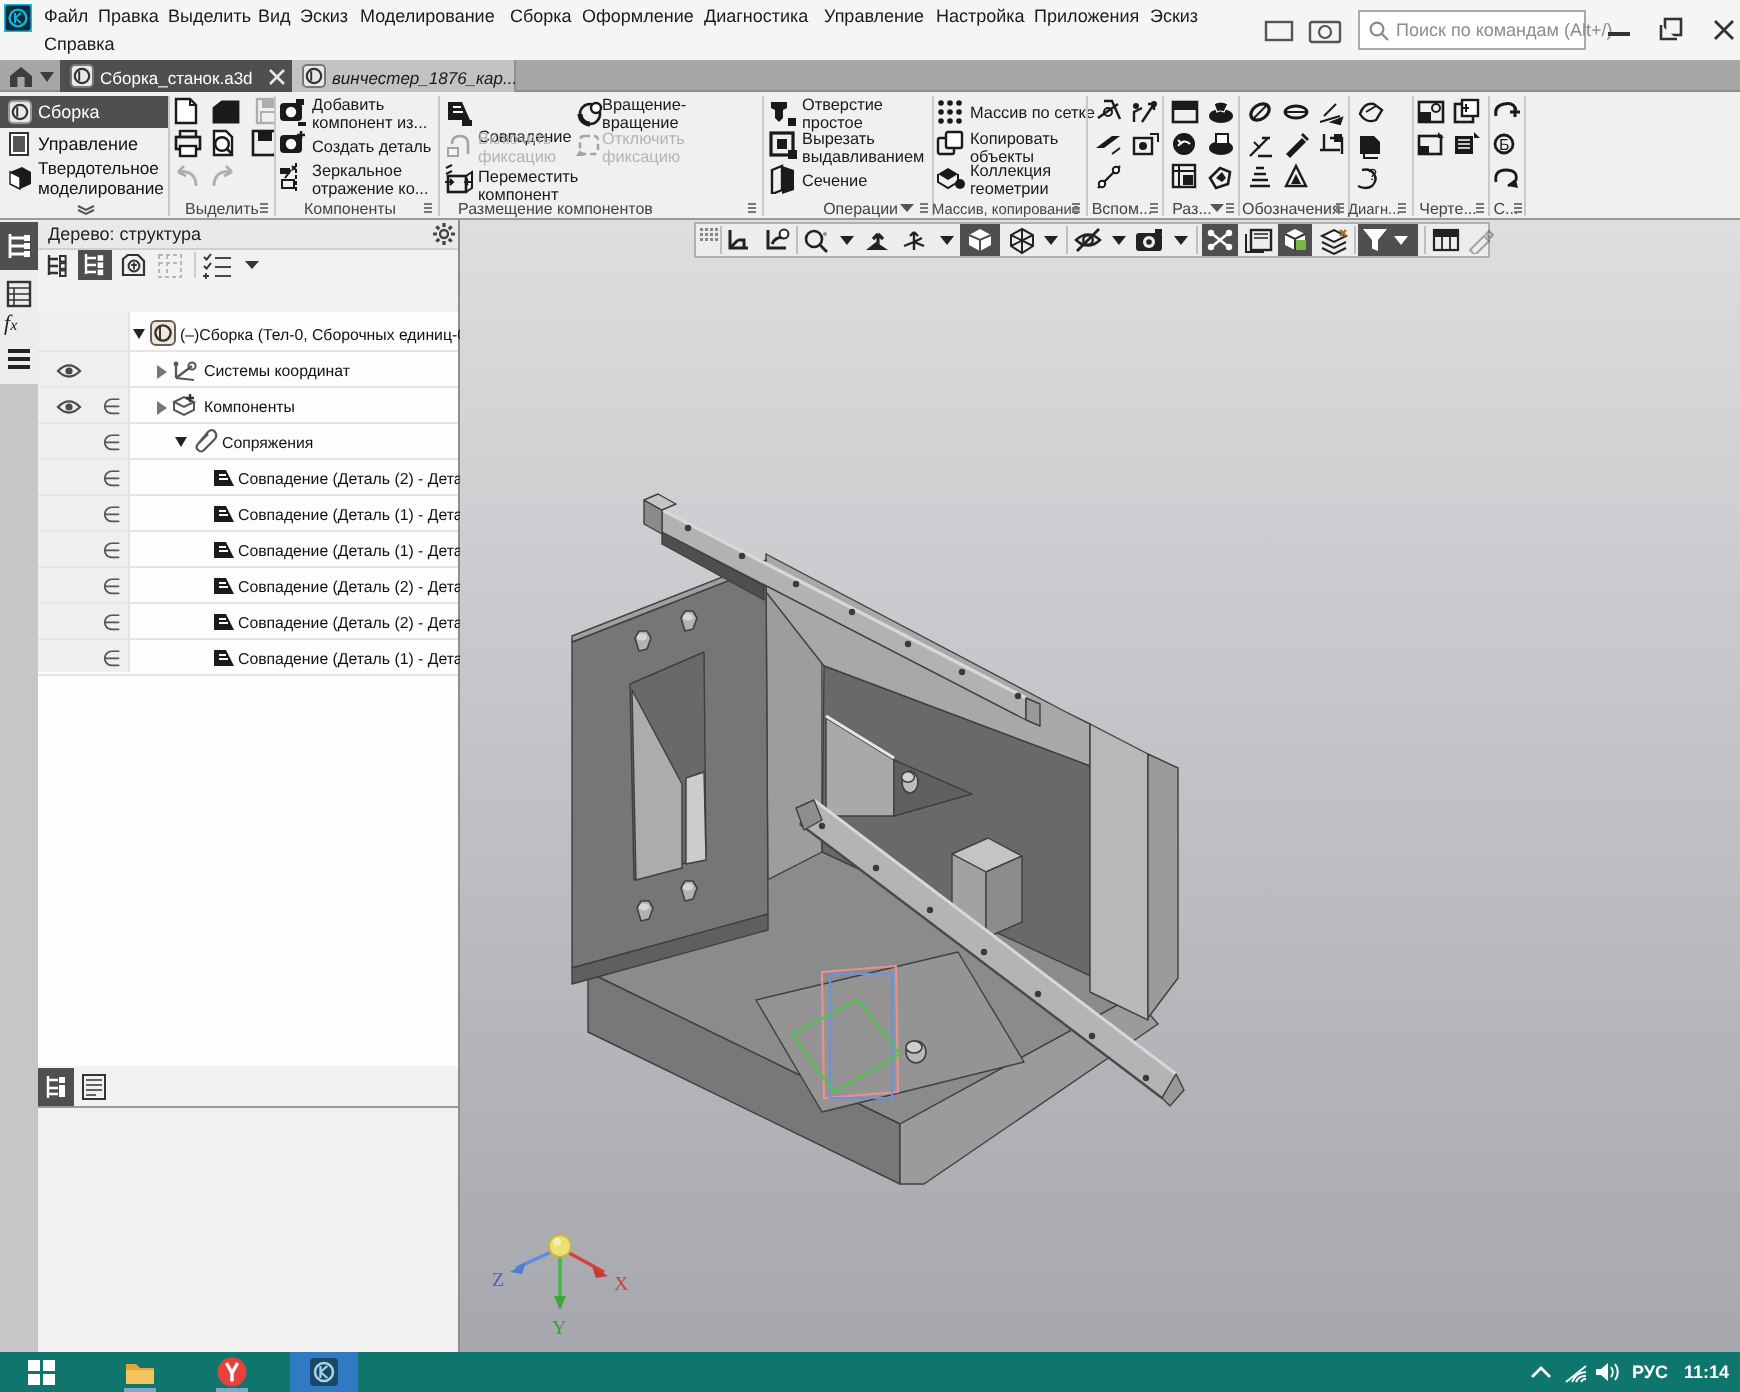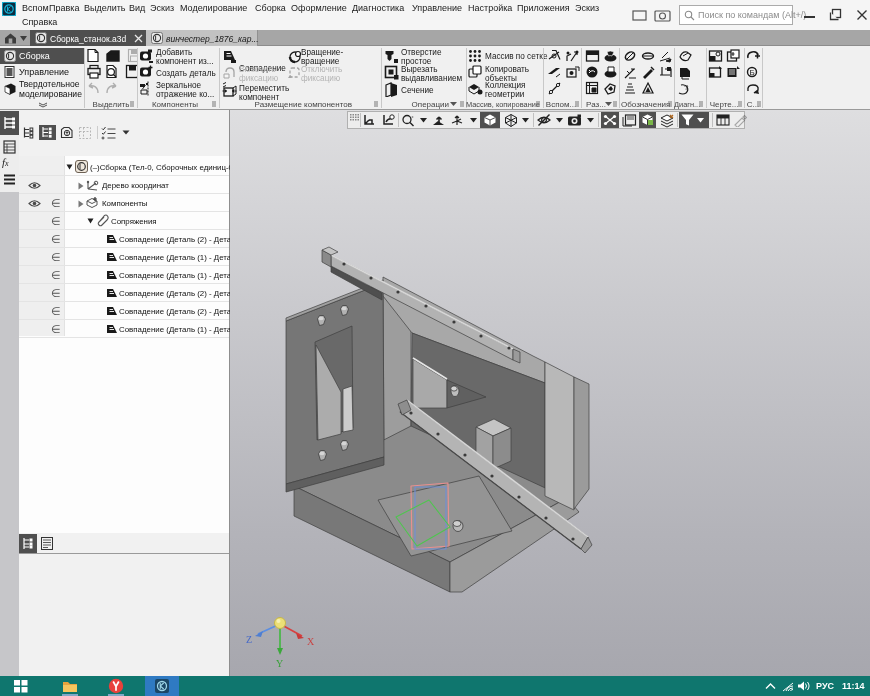--- a/index.html
+++ b/index.html
@@ -34,21 +34,21 @@
 </head>
 <body>
 
 <div class="abs" id="menubar">
   <svg class="abs" style="left:2px;top:2px" width="14" height="14">
     <rect x="0" y="0" width="14" height="14" rx="2" fill="#0d2b3e"></rect>
     <rect x="0" y="0" width="14" height="14" rx="2" fill="none" stroke="#13b5d8" stroke-width="1.6"></rect>
     <circle cx="7" cy="7" r="4.2" fill="none" stroke="#13b5d8" stroke-width="1.2"></circle>
     <path d="M5.5 4.5 v5 M5.5 7 l3-2.5 M5.5 7 l3 2.5" stroke="#13b5d8" stroke-width="1" fill="none"></path>
   </svg>
-  <span class="mitem" style="left:22px">Вспом</span>
+  <span class="mitem" style="left:22px">Файл</span>
   <span class="mitem" style="left:49px">Правка</span>
   <span class="mitem" style="left:84px">Выделить</span>
   <span class="mitem" style="left:129px">Вид</span>
   <span class="mitem" style="left:150px">Эскиз</span>
   <span class="mitem" style="left:180px">Моделирование</span>
   <span class="mitem" style="left:255px">Сборка</span>
   <span class="mitem" style="left:291px">Оформление</span>
   <span class="mitem" style="left:352px">Диагностика</span>
   <span class="mitem" style="left:412px">Управление</span>
   <span class="mitem" style="left:468px">Настройка</span>
@@ -230,21 +230,21 @@
         <circle cx="11" cy="5" r="2.5" fill="#fff" stroke="#1a1a1a" stroke-width="1.2"></circle>
         <path d="M3 8 a5 5 0 0 0 5 5" stroke="#1a1a1a" stroke-width="2.5" fill="none"></path>
       </svg>
     <div class="rtext" style="position:absolute;left:80px;top:0">Вращение-<br>вращение</div>
     <svg class="abs grayic" style="left:66px;top:17px" width="17" height="16">
         <rect x="3" y="3" width="9" height="9" rx="2" fill="none" stroke="#1a1a1a" stroke-width="1.3" stroke-dasharray="3 2"></rect>
         <path d="M1 13 l4 0 -2 -3 z" fill="#1a1a1a"></path>
       </svg>
     <div class="rtext gray" style="position:absolute;left:80px;top:17px">Отключить<br>фиксацию</div>
   </div>
-  <div class="rlabel" style="left:212px;width:140px;text-align:right">Размещение компонентов</div>
+  <div class="rlabel" style="left:229px;width:140px;text-align:left">Размещение компонентов</div>
   <svg class="abs" style="left:374px;top:55px" width="5" height="7">
       <path d="M0 1 h4 M0 3 h4 M0 5 h4" stroke="#777"></path>
     </svg>
   <div class="rsep" style="left:381px"></div>
 
   <div class="abs" style="left:383px;top:2px;width:82px">
     <svg class="abs" style="left:1px;top:1px" width="15" height="15">
         <path d="M1.5 2 h8 v3 l-2 1 v4 l-2 2 -2-2 v-4 l-2-1 z" fill="#1a1a1a"></path>
         <path d="M10 10 h4 v4 h-4 z" fill="#1a1a1a"></path>
       </svg>
@@ -493,20 +493,29 @@
     </svg>
   <text></text>
   <div class="abs" style="left:2px;top:46px;font-size:11px;font-style:italic;color:#222;font-family:'Liberation Serif',serif">f<span style="font-size:8px">x</span></div>
   <svg class="abs" style="left:3px;top:63px" width="13" height="13">
       <path d="M1 2.5 h11 M1 6.5 h11 M1 10.5 h11" stroke="#222" stroke-width="2"></path>
     </svg>
 </div>
 
 <div class="abs" id="treepanel">
 
+  <div class="abs" style="left:0;top:0;width:210px;height:15px;background:#e9e9e9;border-bottom:1px solid #d0d0d0">
+    <span class="abs" style="left:5px;top:2px;font-size:9px;color:#222">Дерево: структура</span>
+    <svg class="abs" style="left:197px;top:1px" width="12" height="12">
+        <circle cx="6" cy="6" r="2" fill="none" stroke="#444" stroke-width="1.2"></circle>
+        <g stroke="#444" stroke-width="1.6">
+          <path d="M6 0.5 v2 M6 9.5 v2 M0.5 6 h2 M9.5 6 h2 M2.2 2.2 l1.4 1.4 M8.4 8.4 l1.4 1.4 M9.8 2.2 l-1.4 1.4 M3.6 8.4 l-1.4 1.4"></path>
+        </g>
+      </svg>
+  </div>
 
   <div class="abs" style="left:0;top:15px;width:210px;height:15px;background:#f1f1f1;">
     <svg class="abs" style="left:3px;top:1px" width="14" height="14">
         <path d="M2.5 1.5 v10 M2.5 3.5 h4.5 M2.5 7 h4.5 M2.5 10.5 h4.5" stroke="#333" stroke-width="1.2" fill="none"></path>
         <g fill="none" stroke="#333">
           <rect x="8" y="2" width="2.8" height="2.8"></rect>
           <rect x="8" y="5.6" width="2.8" height="2.8"></rect>
           <rect x="8" y="9.2" width="2.8" height="2.8"></rect>
         </g>
       </svg>
@@ -566,21 +575,21 @@
           <circle cx="6.5" cy="4.5" r="1.8" fill="#4a4a4a"></circle>
         </svg>
       <svg class="abs" style="left:59px;top:6px" width="6" height="8">
           <path d="M0.5 0.5 l5 3.5 -5 3.5 z" fill="#777"></path>
         </svg>
       <svg class="abs" style="left:67px;top:3px" width="13" height="13">
           <path d="M2 10 l8-6 M2 10 l9 1 M2 10 l-0 -7" stroke="#555" stroke-width="1.1" fill="none"></path>
           <circle cx="10" cy="4" r="1.8" fill="none" stroke="#555"></circle>
           <circle cx="2" cy="3" r="1.2" fill="#555"></circle>
         </svg>
-      <span class="lbl" style="left:83px">Дерево координат</span>
+      <span class="lbl" style="left:83px">Системы координат</span>
     </div>
     <div class="trow" style="top:36px">
       <svg class="abs" style="left:9px;top:5px" width="13" height="9">
           <path d="M1 4.5 Q6.5 -1 12 4.5 Q6.5 10 1 4.5 Z" fill="none" stroke="#4a4a4a" stroke-width="1.1"></path>
           <circle cx="6.5" cy="4.5" r="1.8" fill="#4a4a4a"></circle>
         </svg>
       <span class="abs" style="left:32px;top:3px;font-size:11px;color:#555">∈</span>
       <svg class="abs" style="left:59px;top:6px" width="6" height="8">
           <path d="M0.5 0.5 l5 3.5 -5 3.5 z" fill="#777"></path>
         </svg>

